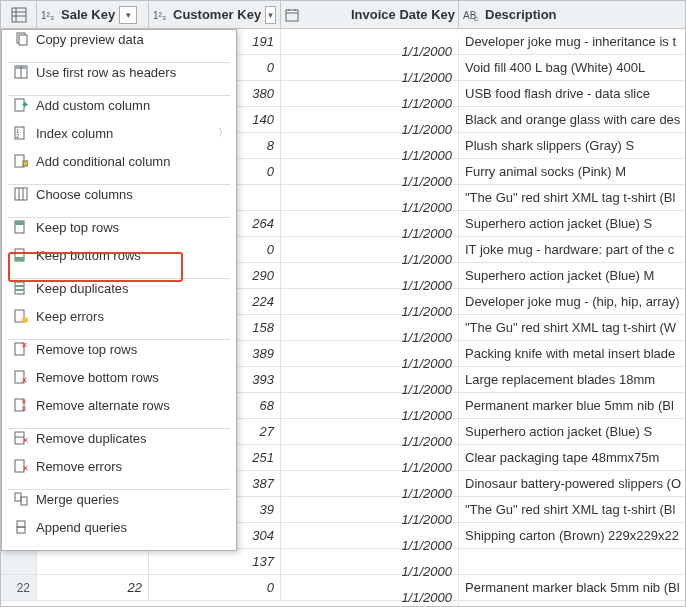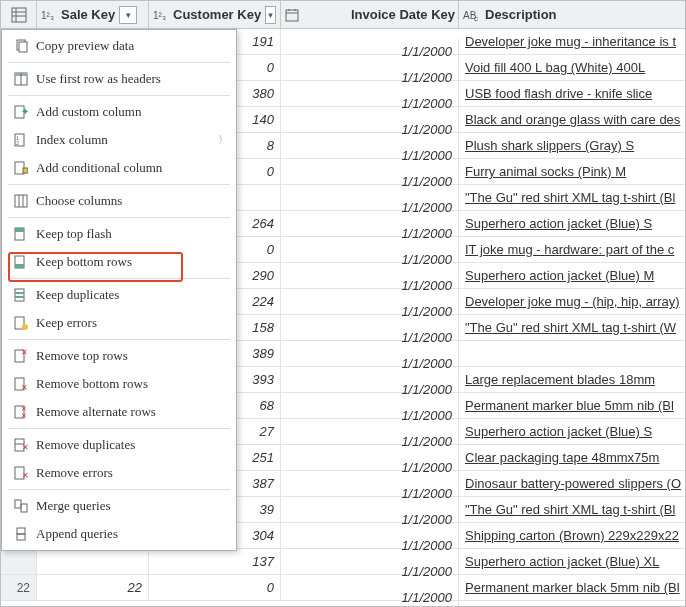--- a/index.html
+++ b/index.html
@@ -14,23 +14,23 @@
 .hdr-cell .type-icon { margin-right: 4px; display: inline-flex; align-items: center; }
 .hdr-cell .label { font-weight: 600; }
 .hdr-cell .dd { width: 18px; height: 18px; border: 1px solid #aaa; background: #fff; margin-left: 4px; display: inline-flex; align-items: center; justify-content: center; font-size: 9px; color: #555; }
 .grid { position: relative; border-radius: 22px; }
 .row { display: flex; height: 26px; border-bottom: 1px solid #e3e3e3; align-items: center; }
 .cell { border-right: 1px solid #e3e3e3; padding: 0 6px; height: 100%; display: flex; align-items: center; white-space: nowrap; overflow: hidden; flex: none; }
 .c-idx { width: 36px; background: #eef1f3; justify-content: flex-end; font-size: 12px; color: #555; }
 .c-sale { width: 112px; justify-content: flex-end; font-style: italic; }
 .c-cust { width: 132px; justify-content: flex-end; font-style: italic; }
 .c-date { width: 178px; justify-content: flex-end; font-style: italic; margin-top: 20px; }
-.c-desc { flex: 1; border-right: none; justify-content: flex-start; text-decoration: underline; }
+.c-desc { flex: 1; border-right: none; justify-content: flex-start; }
 .context-menu { position: absolute; top: 28px; left: 0; width: 236px; background: #fff; border: 1px solid #b0b0b0; box-shadow: 2px 2px 6px rgba(0,0,0,0.2); z-index: 10; padding: 2px 0; }
-.menu-item { display: flex; align-items: center; height: 28px; padding: 0 8px; cursor: default; font-family: Liberation Serif, serif; }
+.menu-item { display: flex; height: 28px; padding: 0 8px; cursor: default; }
 .menu-item .mi-icon { width: 22px; display: inline-flex; justify-content: center; color: #555; }
 .menu-item .mi-label { flex: 1; padding-left: 4px; }
 .menu-item .mi-arrow { font-size: 10px; color: #666; }
 .menu-sep { height: 1px; background: #ddd; margin: 2px 6px; }
 .highlight-box { position: absolute; border: 2px solid #e0452e; border-radius: 3px; pointer-events: none; z-index: 20; }
 svg { display: block; }
 </style>
 </head>
 <body>
 
@@ -97,21 +97,21 @@
       <div class="cell c-sale"></div>
       <div class="cell c-cust">0</div>
       <div class="cell c-date">1/1/2000</div>
       <div class="cell c-desc">Void fill 400 L bag (White) 400L</div>
     </div>
     <div class="row">
       <div class="cell c-idx"></div>
       <div class="cell c-sale"></div>
       <div class="cell c-cust">380</div>
       <div class="cell c-date">1/1/2000</div>
-      <div class="cell c-desc">USB food flash drive - knife slice</div>
+      <div class="cell c-desc">USB food flash drive - data slice</div>
     </div>
     <div class="row">
       <div class="cell c-idx"></div>
       <div class="cell c-sale"></div>
       <div class="cell c-cust">140</div>
       <div class="cell c-date">1/1/2000</div>
       <div class="cell c-desc">Black and orange glass with care des</div>
     </div>
     <div class="row">
       <div class="cell c-idx"></div>
@@ -167,20 +167,21 @@
       <div class="cell c-sale"></div>
       <div class="cell c-cust">158</div>
       <div class="cell c-date">1/1/2000</div>
       <div class="cell c-desc">"The Gu" red shirt XML tag t-shirt (W</div>
     </div>
     <div class="row">
       <div class="cell c-idx"></div>
       <div class="cell c-sale"></div>
       <div class="cell c-cust">389</div>
       <div class="cell c-date">1/1/2000</div>
+      <div class="cell c-desc">Packing knife with metal insert blade</div>
     </div>
     <div class="row">
       <div class="cell c-idx"></div>
       <div class="cell c-sale"></div>
       <div class="cell c-cust">393</div>
       <div class="cell c-date">1/1/2000</div>
       <div class="cell c-desc">Large replacement blades 18mm</div>
     </div>
     <div class="row">
       <div class="cell c-idx"></div>
@@ -222,21 +223,20 @@
       <div class="cell c-sale"></div>
       <div class="cell c-cust">304</div>
       <div class="cell c-date">1/1/2000</div>
       <div class="cell c-desc">Shipping carton (Brown) 229x229x22</div>
     </div>
     <div class="row">
       <div class="cell c-idx"></div>
       <div class="cell c-sale"></div>
       <div class="cell c-cust">137</div>
       <div class="cell c-date">1/1/2000</div>
-      <div class="cell c-desc">Superhero action jacket (Blue) XL</div>
     </div>
     <div class="row">
       <div class="cell c-idx">22</div>
       <div class="cell c-sale">22</div>
       <div class="cell c-cust">0</div>
       <div class="cell c-date">1/1/2000</div>
       <div class="cell c-desc">Permanent marker black 5mm nib (Bl</div>
     </div>
   </div>
 
@@ -303,21 +303,21 @@
       <span class="mi-label">Choose columns</span>
     </div>
   <div class="menu-sep"></div>
   <div class="menu-item">
       <span class="mi-icon">
         <svg width="14" height="14" viewBox="0 0 14 14">
           <rect x="1" y="1" width="9" height="12" fill="none" stroke="#666"></rect>
           <rect x="1" y="1" width="9" height="4" fill="#6a8"></rect>
         </svg>
       </span>
-      <span class="mi-label">Keep top flash</span>
+      <span class="mi-label">Keep top rows</span>
     </div>
   <div class="menu-item">
       <span class="mi-icon">
         <svg width="14" height="14" viewBox="0 0 14 14">
           <rect x="1" y="1" width="9" height="12" fill="none" stroke="#666"></rect>
           <rect x="1" y="9" width="9" height="4" fill="#6a8"></rect>
         </svg>
       </span>
       <span class="mi-label">Keep bottom rows</span>
     </div>

